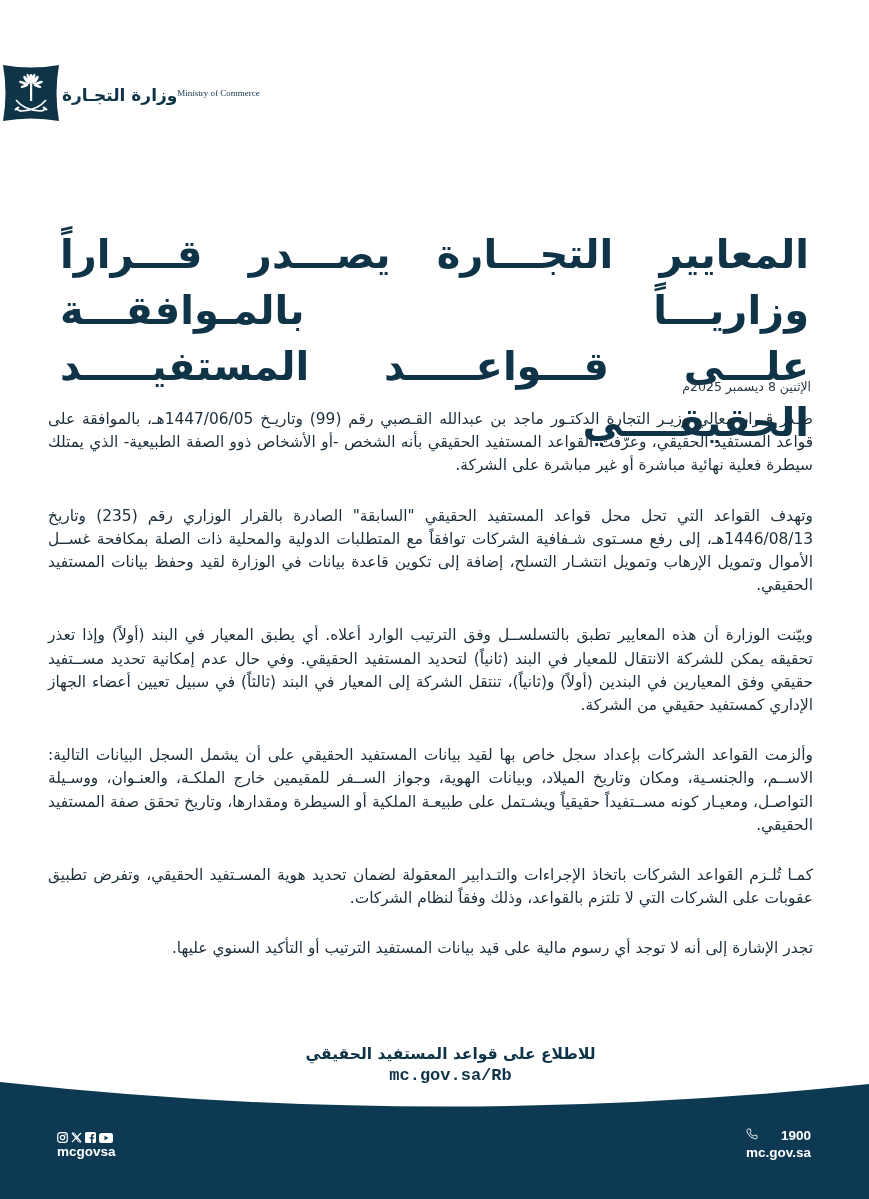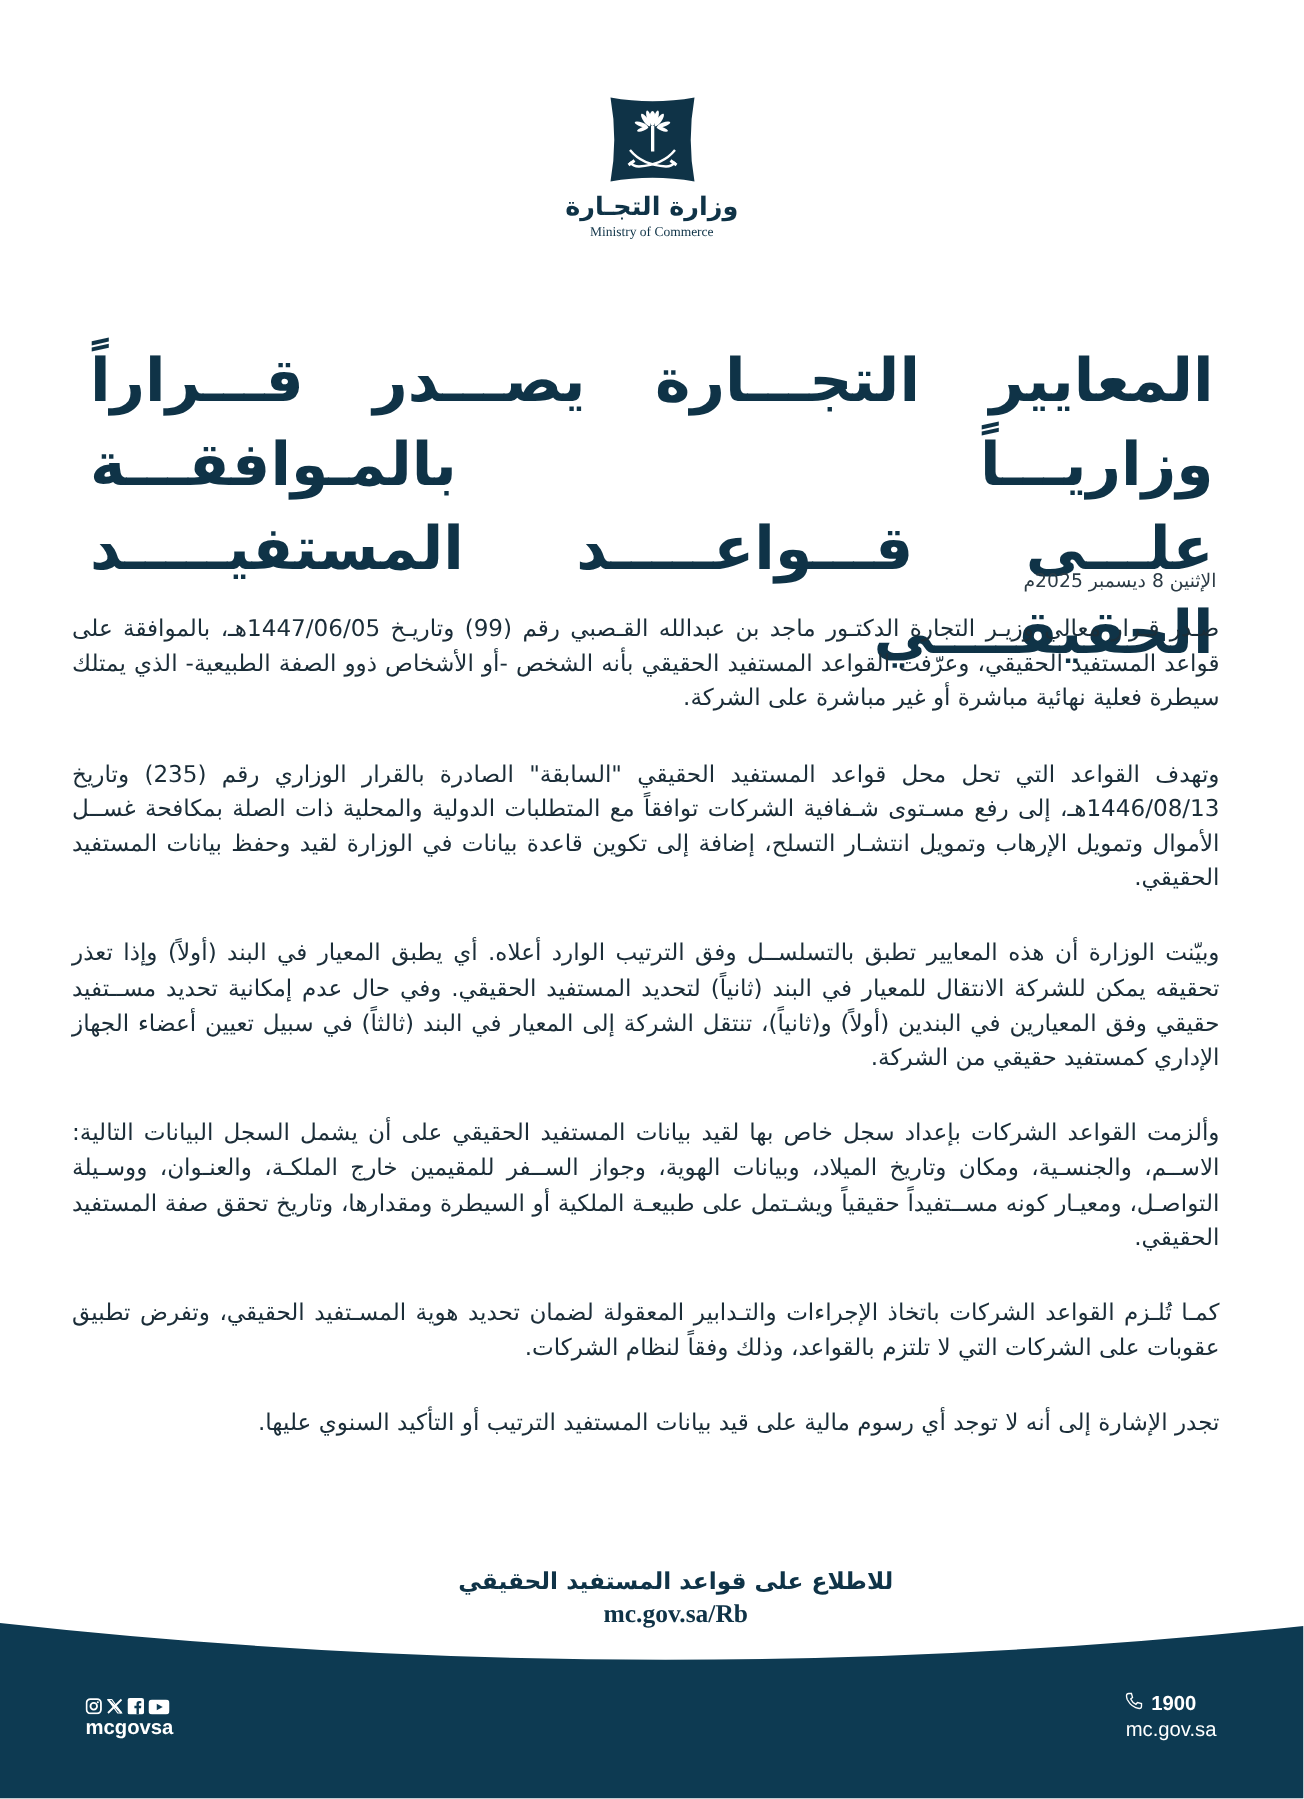--- a/index.html
+++ b/index.html
@@ -3,21 +3,21 @@
 <meta charset="utf-8">
 <style>
   html, body { margin: 0; padding: 0; }
   body {
     width: 869px; height: 1199px; position: relative; overflow: hidden;
     background: #ffffff; color: #0f3347;
     font-family: "DejaVu Sans", sans-serif;
   }
   .logo-wrap {
     position: absolute; left: 0; right: 0; top: 62px;
-    display: flex; flex-direction: column; align-items: center; justify-content: center;
+    display: flex; flex-direction: row; align-items: center;
   }
   .logo-mark { width: 62px; height: 62px; display: block; }
   .logo-ar {
     margin-top: 4px; font-size: 17px; font-weight: bold; color: #0f3347;
     direction: rtl; line-height: 20px; letter-spacing: 0.5px;
   }
   .logo-en {
     font-family: Liberation Serif, serif;
     font-size: 9px; color: #0f3347; line-height: 11px; margin-top: 1px;
   }
@@ -38,38 +38,38 @@
     font-size: 15.4px; line-height: 23.2px; color: #1b2d38;
   }
   .body-text p { margin: 0 0 27px 0; }
   .cta {
     position: absolute; left: 0; right: 0; top: 1043px; text-align: center; padding-left: 32px;
   }
   .cta-ar {
     direction: rtl; font-size: 15.5px; font-weight: bold; color: #0f3347; line-height: 22px;
   }
   .cta-link {
-    font-family: Liberation Serif, serif;
+    font-family: Liberation Mono, monospace;
     font-size: 17px; font-weight: bold; color: #0f3347; line-height: 22px;
     text-decoration: none; display: inline-block;
   }
   .footer-bg { position: absolute; left: 0; top: 1070px; width: 869px; height: 129px; }
   .footer-left { position: absolute; left: 57px; top: 1131px; color: #fff; }
   .social-row { display: flex; gap: 3px; align-items: center; height: 12px; }
   .social-row span { display: inline-block; }
   .handle {
     font-family: "Liberation Sans", sans-serif;
     font-size: 13.5px; font-weight: bold; color: #ffffff; line-height: 16px; margin-top: 1px;
   }
   .footer-right {
     position: absolute; right: 58px; top: 1128px; color: #fff; text-align: right;
     font-family: "Liberation Sans", sans-serif;
   }
-  .phone-row { display: flex; align-items: center; justify-content: flex-start; gap: 5px; font-size: 13.5px; font-weight: bold; line-height: 16px; }
-  .site { font-size: 13.5px; font-weight: normal; line-height: 18px; color: #fff; text-decoration: none; display: block; }
+  .phone-row { display: flex; align-items: center; justify-content: space-between; gap: 5px; font-size: 13.5px; font-weight: bold; line-height: 16px; }
+  .site { font-size: 13.5px; font-weight: bold; line-height: 18px; color: #fff; text-decoration: none; display: block; }
 </style>
 </head>
 <body>
 
 <div class="logo-wrap">
   <svg class="logo-mark" viewBox="0 0 62 62">
     <path d="M3 3 Q31 8 59 3 Q54 31 59 59 Q31 54 3 59 Q8 31 3 3 Z" fill="#0f3347"></path>
 
     <rect x="30" y="22" width="2.2" height="17" fill="#ffffff"></rect>
 

